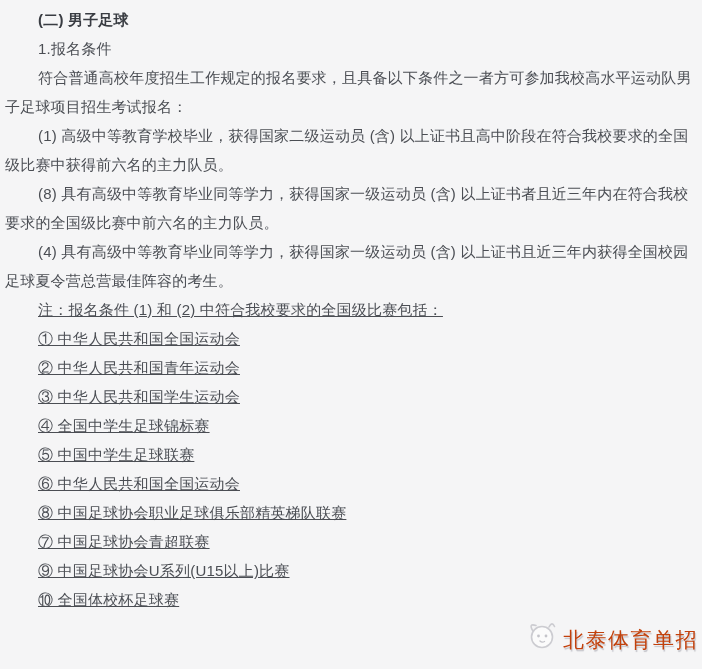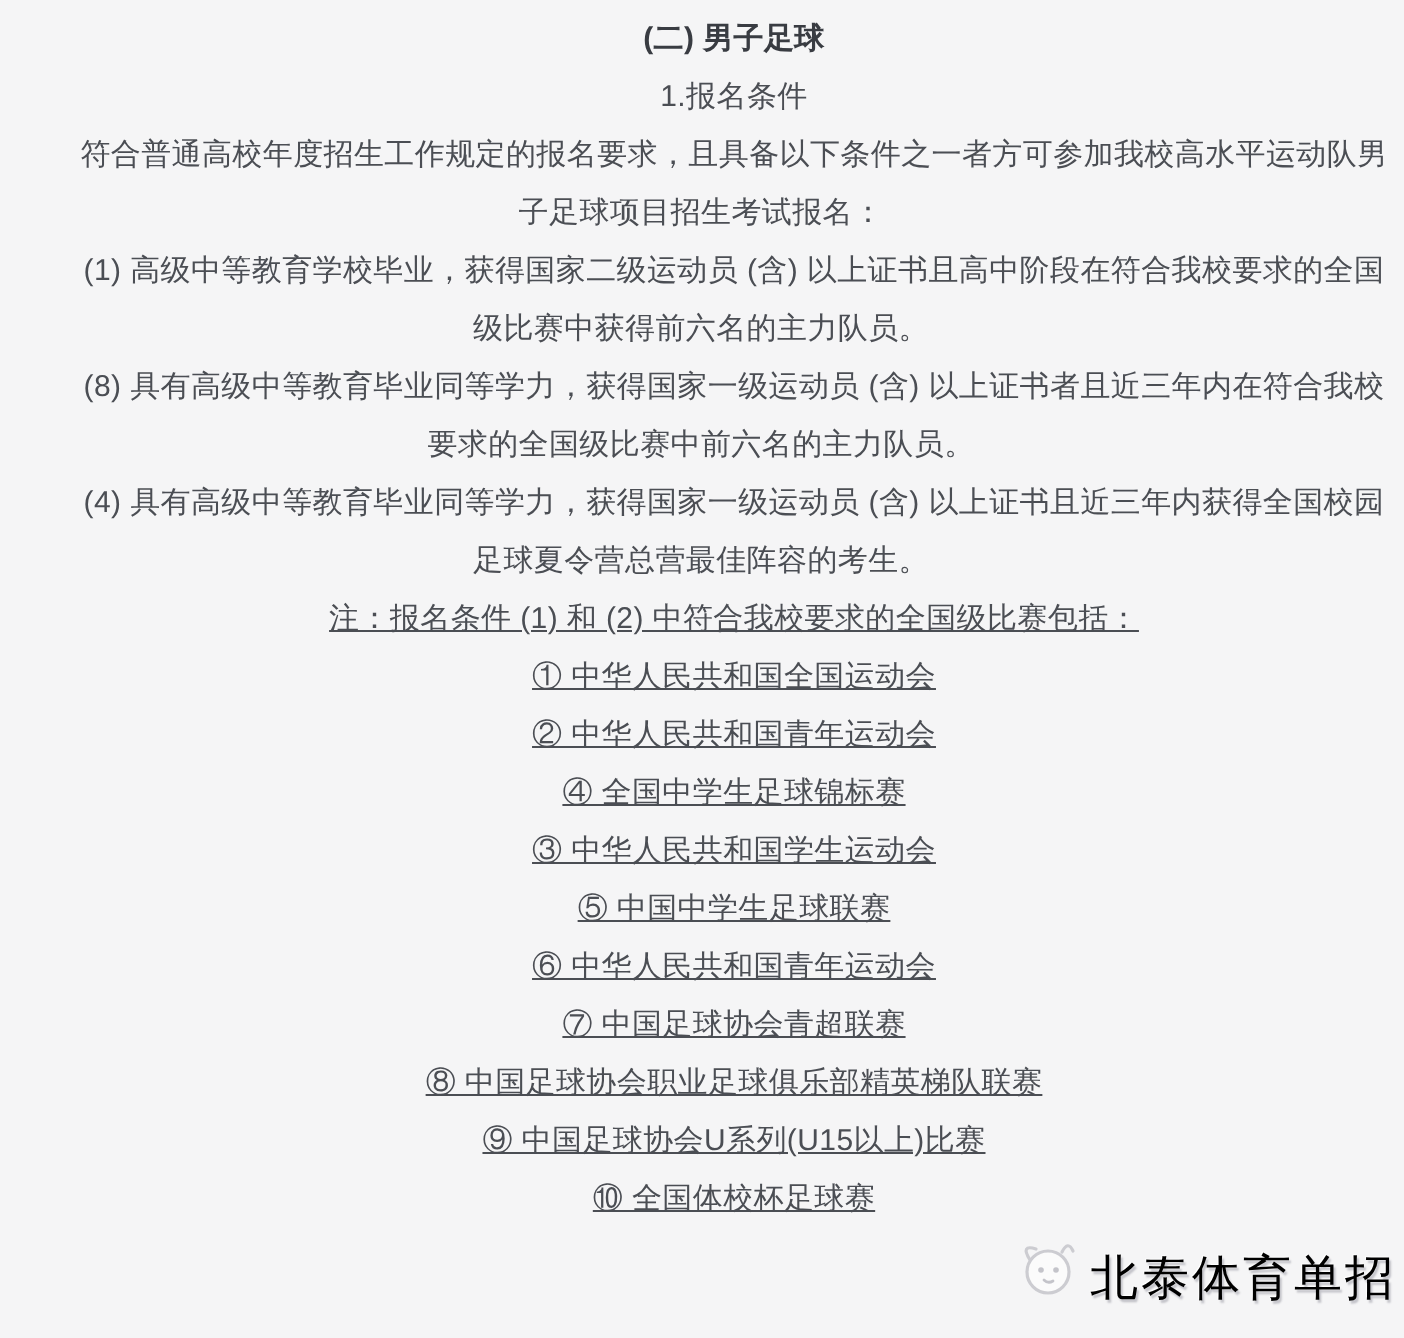--- a/index.html
+++ b/index.html
@@ -17,21 +17,20 @@
     position: relative;
     box-sizing: border-box;
     width: 702px;
     height: 669px;
     padding: 5px 6px 0 5px;
     overflow: hidden;
     color: #4b4e54;
     font-size: 15px;
     line-height: 29px;
     letter-spacing: 0.2px;
-    text-align: center;
   }
   .page p {
     margin: 0;
     text-indent: 2.2em;
   }
   .section-heading {
     font-weight: 700;
     color: #393c42;
   }
   .note-line, .list-line {
@@ -41,23 +40,23 @@
   .watermark {
     position: absolute;
     right: 4px;
     bottom: 8px;
     display: flex;
     align-items: center;
     gap: 5px;
     pointer-events: none;
   }
   .watermark-text {
-    font-size: 24px;
+    font-size: 21px;
     letter-spacing: 1.5px;
-    color: #000000;
+    color: #c2410c;
     text-shadow: 1px 1.5px 1px #c3c3c9, -0.5px -0.5px 0.5px #ffffff;
     white-space: nowrap;
   }
 </style>
 </head>
 <body>
 
 <div class="page">
 
   <p class="section-heading">(二) 男子足球</p>
@@ -70,26 +69,26 @@
 
   <p>(8) 具有高级中等教育毕业同等学力，获得国家一级运动员 (含) 以上证书者且近三年内在符合我校要求的全国级比赛中前六名的主力队员。</p>
 
 
   <p>(4) 具有高级中等教育毕业同等学力，获得国家一级运动员 (含) 以上证书且近三年内获得全国校园足球夏令营总营最佳阵容的考生。</p>
 
   <p class="note-line">注：报名条件 (1) 和 (2) 中符合我校要求的全国级比赛包括：</p>
 
   <p class="list-line">① 中华人民共和国全国运动会</p>
   <p class="list-line">② 中华人民共和国青年运动会</p>
+  <p class="list-line">③ 中华人民共和国学生运动会</p>
   <p class="list-line">④ 全国中学生足球锦标赛</p>
-  <p class="list-line">③ 中华人民共和国学生运动会</p>
   <p class="list-line">⑤ 中国中学生足球联赛</p>
-  <p class="list-line">⑥ 中华人民共和国青年运动会</p>
+  <p class="list-line">⑥ 中华人民共和国全国运动会</p>
+  <p class="list-line">⑧ 中国足球协会职业足球俱乐部精英梯队联赛</p>
   <p class="list-line">⑦ 中国足球协会青超联赛</p>
-  <p class="list-line">⑧ 中国足球协会职业足球俱乐部精英梯队联赛</p>
   <p class="list-line">⑨ 中国足球协会U系列(U15以上)比赛</p>
   <p class="list-line">⑩ 全国体校杯足球赛</p>
 
   <div class="watermark">
     <span>
       <svg width="34" height="34" viewBox="0 0 34 34">
         <circle cx="18" cy="19" r="10.5" fill="rgba(255,255,255,0.55)" stroke="#ccccd1" stroke-width="1.6"></circle>
         <path d="M9 13 Q4 5 12 7.5" fill="none" stroke="#ccccd1" stroke-width="1.6" stroke-linecap="round"></path>
         <path d="M25 9 Q28 3 30.5 8.5" fill="none" stroke="#ccccd1" stroke-width="1.6" stroke-linecap="round"></path>
         <circle cx="14.5" cy="18" r="1.4" fill="#c4c4ca"></circle>

